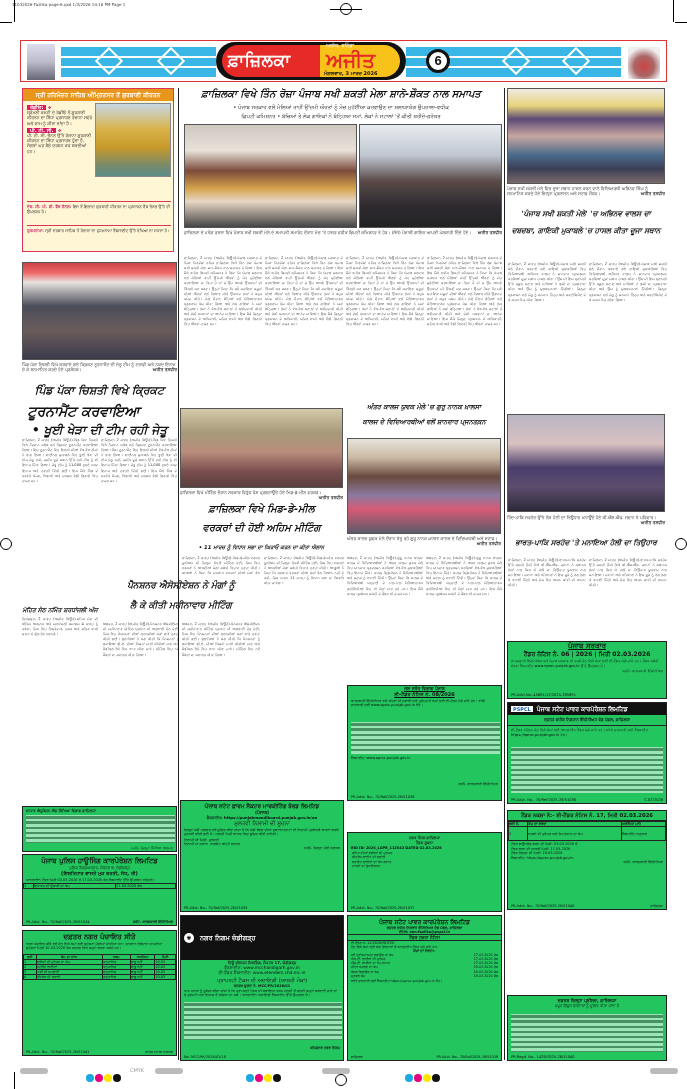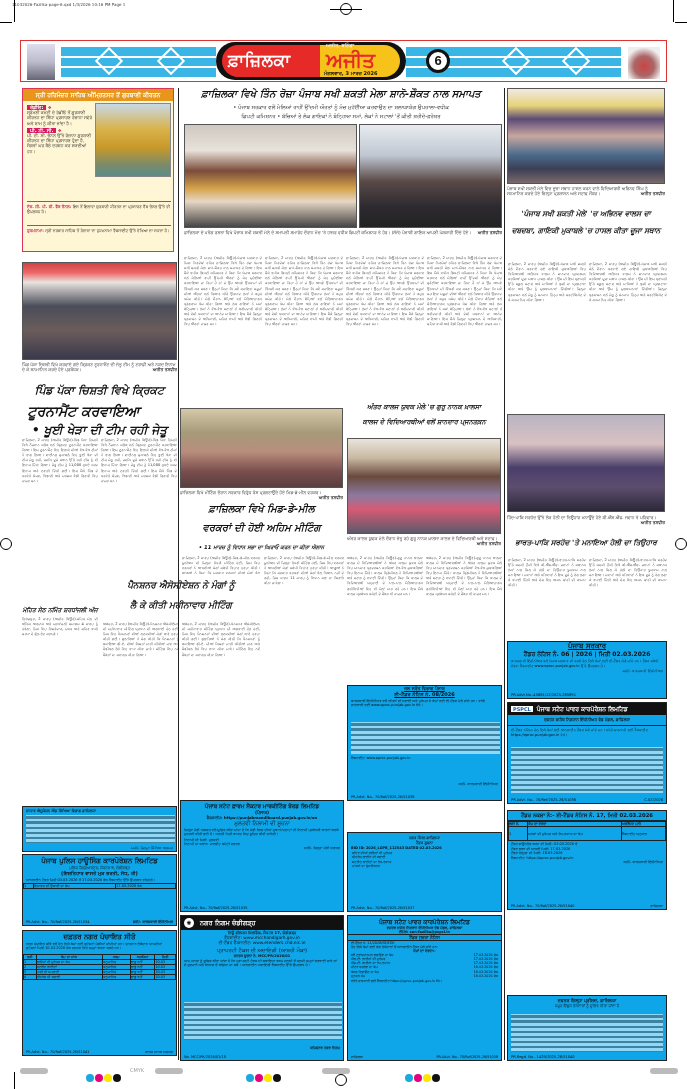--- a/index.html
+++ b/index.html
@@ -27,21 +27,21 @@
   .mast .fort { position: absolute; right: 6px; top: 6px; width: 32px; height: 32px; background: radial-gradient(circle at 50% 60%, #c44 0%, #a66 40%, #eee 75%); }
   
   .photo { position: absolute; overflow: hidden; border: 1px solid #555; }
   .caption { position: absolute; font-size: 4.3px; line-height: 5.4px; color: #222; }
   .credit { float: right; font-weight: bold; }
   .head { position: absolute; font-weight: bold; color: #111; text-align: center; white-space: nowrap; font-style: italic; }
   .sub { position: absolute; color: #222; text-align: center; font-size: 6px; }
   .col { position: absolute; font-size: 3.6px; line-height: 5.1px; color: #333; text-align: justify; overflow: hidden; }
   .txtlines { position: absolute; overflow: hidden; background: repeating-linear-gradient(#fff 0 1.4px, #666 1.4px 3.6px, #fff 3.6px 5.1px); opacity: 0.55; }
   .rule { position: absolute; background: #222; }
-  .box { position: absolute; border: 1px solid #222; background: #0ea5e9; overflow: hidden; }
+  .box { position: absolute; border: 1px solid #222; background: #22c55e; overflow: hidden; }
   .box .btitle { text-align: center; font-weight: bold; color: #111; }
   .pink { color: #c2185b; }
   .redtag { display: inline-block; background: #d81b60; color: #fff; font-weight: bold; padding: 0 3px; }
   .cmyk span { display: inline-block; width: 8px; height: 8px; border-radius: 50%; margin-right: 1px; }
   .grey-pill { position: absolute; width: 28px; height: 6px; border-radius: 3px; background: #bbb; }
 </style>
 </head>
 <body>
 
 <div class="abs slug">11032026-Fazilka-page-6.qxd 1/3/2026 10:16 PM Page 1</div>
@@ -322,21 +322,21 @@
   <div style="font-size:3.4px;line-height:4.3px;padding:0 4px">
     <div>ਸ਼ਹਿਰ ਦੀਆਂ ਗਲੀਆਂ ਦੀ ਮੁਰੰਮਤ</div>
     <div>ਸੀਵਰੇਜ ਲਾਈਨ ਦੀ ਸਫ਼ਾਈ</div>
     <div>ਸਟਰੀਟ ਲਾਈਟਾਂ ਦਾ ਰੱਖ-ਰਖਾਅ</div>
     <div>ਪਾਰਕਾਂ ਦਾ ਸੁੰਦਰੀਕਰਨ</div>
   </div>
   <div style="position:absolute;bottom:1px;left:3px;font-size:3.5px;">PR-Advt. No.- 70/Ref/2025-26/51037</div>
 </div>
 
 <div class="box" style="left:180px;top:915px;width:164px;height:146px;">
-  <div style="background:#111;color:#fff;font-size:6.5px;font-weight:bold;padding:2px 3px;display:flex;align-items:center;gap:6px;">
+  <div style="background:#111;color:#fff;font-size:6.5px;font-weight:bold;padding:17px 3px;display:flex;align-items:center;gap:6px;">
     <span style="display:inline-block;width:10px;height:10px;border-radius:50%;background:#fff;color:#111;font-size:6px;text-align:center;line-height:10px">✺</span>
     <span>ਨਗਰ ਨਿਗਮ ਚੰਡੀਗੜ੍ਹ</span>
   </div>
   <div class="btitle" style="font-size:3.8px;">ਨਿਊ ਡੀਲਕਸ ਬਿਲਡਿੰਗ, ਸੈਕਟਰ 17, ਚੰਡੀਗੜ੍ਹ</div>
   <div class="btitle" style="font-size:4.3px;font-weight:normal">ਵੈੱਬਸਾਈਟ: www.mcchandigarh.gov.in</div>
   <div class="btitle" style="font-size:4.3px;font-weight:normal">ਈ-ਟੈਂਡਰ ਵੈੱਬਸਾਈਟ: www.etenders.chd.nic.in</div>
   <div class="btitle" style="font-size:5.3px;font-weight:normal;margin-top:2px">ਪ੍ਰਾਪਰਟੀ ਟੈਕਸ ਦੀ ਅਦਾਇਗੀ (ਆਖ਼ਰੀ ਮੌਕਾ)</div>
   <div class="btitle" style="font-size:3.5px;">ਜਨਤਕ ਸੂਚਨਾ ਨੰ. MCC/PR/2026/01</div>
   <div style="font-size:3.5px;line-height:4.4px;padding:1px 3px">ਆਮ ਜਨਤਾ ਨੂੰ ਸੂਚਿਤ ਕੀਤਾ ਜਾਂਦਾ ਹੈ ਕਿ ਪ੍ਰਾਪਰਟੀ ਟੈਕਸ ਦੀ ਬਕਾਇਆ ਰਕਮ ਜਲਦੀ ਤੋਂ ਜਲਦੀ ਜਮ੍ਹਾਂ ਕਰਵਾਈ ਜਾਵੇ ਤਾਂ ਜੋ ਜੁਰਮਾਨੇ ਅਤੇ ਵਿਆਜ ਤੋਂ ਬਚਿਆ ਜਾ ਸਕੇ। ਆਨਲਾਈਨ ਅਦਾਇਗੀ ਵੈੱਬਸਾਈਟ ਉੱਤੇ ਉਪਲਬਧ ਹੈ।</div>
   <div class="txtlines" style="left:3px;top:86px;width:158px;height:38px;"></div>

